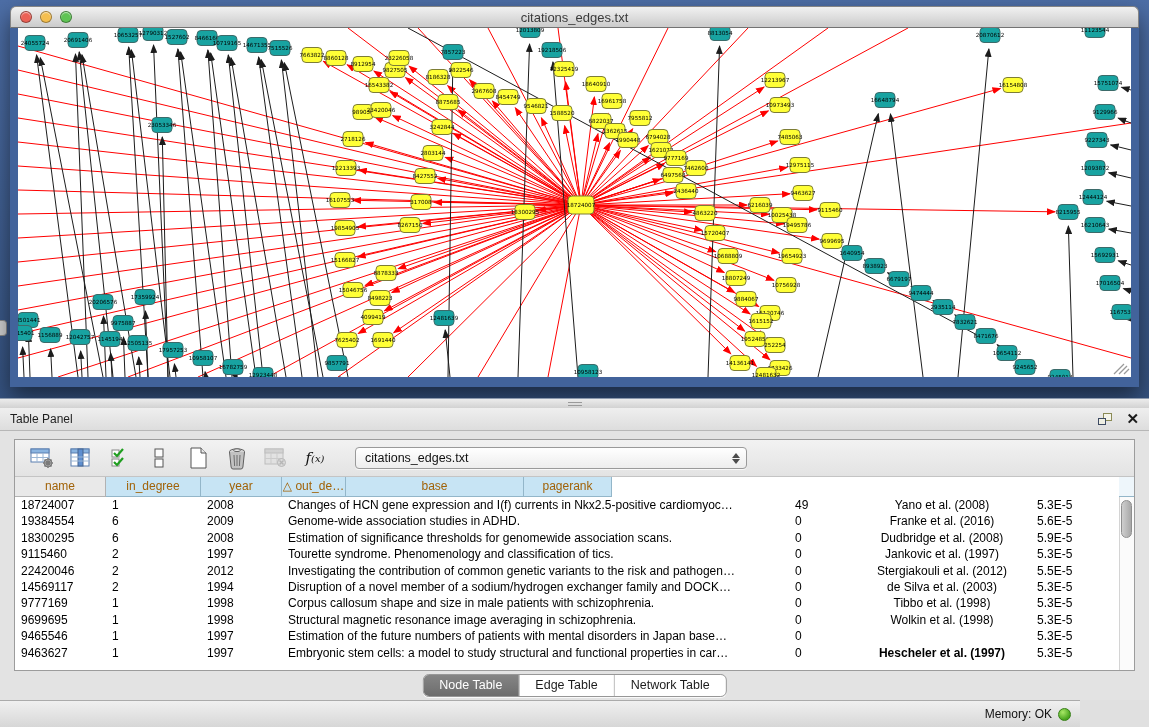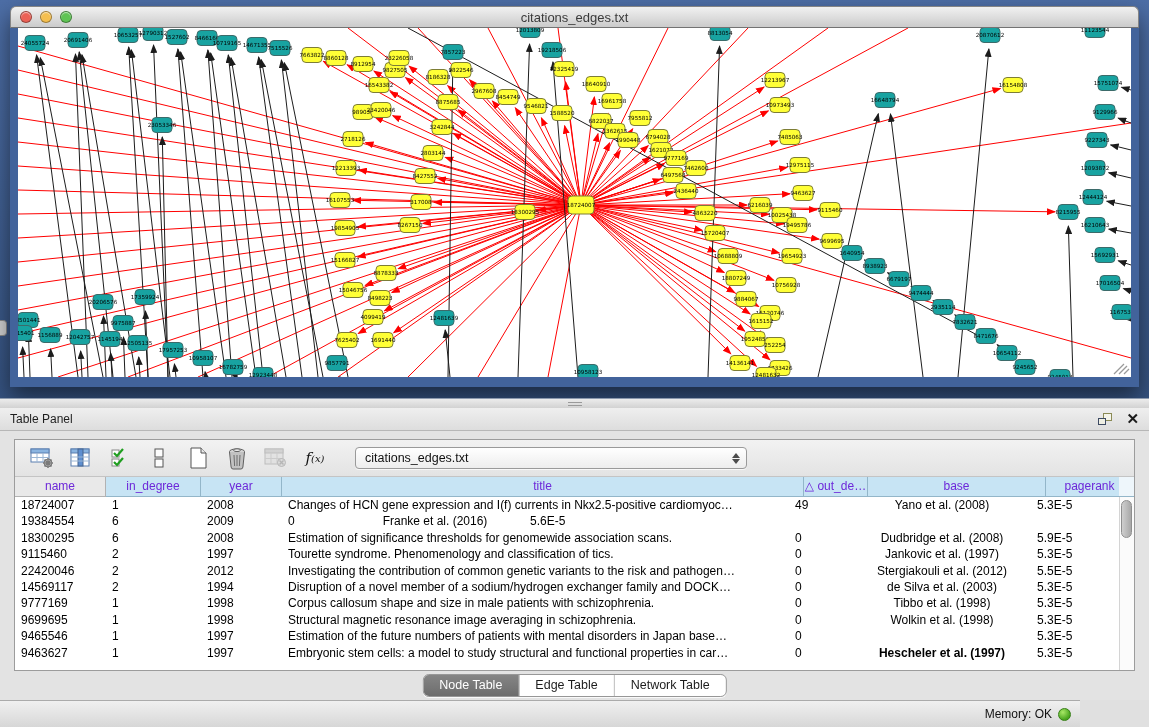--- a/index.html
+++ b/index.html
@@ -55,21 +55,21 @@
     background:linear-gradient(#ffffff,#ededed); display:flex; align-items:center;
     font-size:12.5px; color:#111; padding:0 6px 0 9px; box-shadow:0 1px 0 rgba(255,255,255,.7); }
   .dd-steppers { margin-left:auto; display:flex; flex-direction:column; gap:1px; }
   .tri-up { width:0; height:0; border-left:4px solid transparent; border-right:4px solid transparent; border-bottom:5px solid #4c4c4c; }
   .tri-dn { width:0; height:0; border-left:4px solid transparent; border-right:4px solid transparent; border-top:5px solid #4c4c4c; }
 
   
   .tbl { position:absolute; left:0; top:37px; right:0; bottom:0; overflow:hidden; }
   .thead { display:flex; height:20px; }
   .th { background:#c7e4f4; border-right:1px solid #93b6c9; border-bottom:1px solid #93b6c9;
-    font-size:12px; color:#6d28d9; text-align:center; line-height:19px;
+    font-size:12px; color:#a16207; text-align:center; line-height:19px;
     white-space:nowrap; overflow:hidden; }
   .th.gray { background:#e9e9e9; border-right:1px solid #b2b2b2; border-bottom:1px solid #b2b2b2; }
   .tbody { position:absolute; left:0; top:20px; right:15px; bottom:0; background:#fff; }
   .tr { display:flex; height:16.4px; }
   .td { font-size:12px; color:#000; line-height:16.4px; white-space:nowrap; overflow:hidden; padding-left:6px; }
   .td.center { text-align:center; padding-left:0; }
   .vscroll { position:absolute; right:0; top:20px; bottom:0; width:15px; background:#fbfbfb; border-left:1px solid #d4d4d4; }
   .vthumb { position:absolute; left:1px; top:3px; width:11px; height:38px; border-radius:6px;
     background:linear-gradient(90deg,#cfcfcf,#a8a8a8); border:1px solid #8f8f8f; }
   .hcorner { position:absolute; right:0; top:0; width:15px; height:20px; background:#eef6fb; border-bottom:1px solid #93b6c9; }
@@ -881,40 +881,40 @@
               <span class="tri-dn"></span>
           </span>
         </span>
       </div>
 
       <div class="tbl">
         <div class="thead" id="thead">
             <div class="th gray" style="width: 91px;">name</div>
             <div class="th" style="width: 95px;">in_degree</div>
             <div class="th" style="width: 81px;">year</div>
-            <div class="th" style="width: 487px; flex: 1 1 0%;">title</div>
             <div class="th" style="width: 64px;">△ out_de…</div>
             <div class="th" style="width: 178px;">base</div>
             <div class="th" style="width: 88px;">pagerank</div>
           </div>
         <div class="hcorner"></div>
         <div class="tbody" id="tbody">
             <div class="tr">
               <div class="td" style="width: 91px;">18724007</div>
               <div class="td" style="width: 95px;">1</div>
               <div class="td" style="width: 81px;">2008</div>
               <div class="td" style="width: 487px; flex: 1 1 0%;">Changes of HCN gene expression and I(f) currents in Nkx2.5-positive cardiomyoc…</div>
               <div class="td" style="width: 64px;">49</div>
               <div class="td center" style="width: 178px;">Yano et al. (2008)</div>
               <div class="td" style="width: 88px;">5.3E-5</div>
             </div>
             <div class="tr">
               <div class="td" style="width: 91px;">19384554</div>
               <div class="td" style="width: 95px;">6</div>
               <div class="td" style="width: 81px;">2009</div>
+              <div class="td" style="width: 487px; flex: 1 1 0%;">Genome-wide association studies in ADHD.</div>
               <div class="td" style="width: 64px;">0</div>
               <div class="td center" style="width: 178px;">Franke et al. (2016)</div>
               <div class="td" style="width: 88px;">5.6E-5</div>
             </div>
             <div class="tr">
               <div class="td" style="width: 91px;">18300295</div>
               <div class="td" style="width: 95px;">6</div>
               <div class="td" style="width: 81px;">2008</div>
               <div class="td" style="width: 487px; flex: 1 1 0%;">Estimation of significance thresholds for genomewide association scans.</div>
               <div class="td" style="width: 64px;">0</div>

